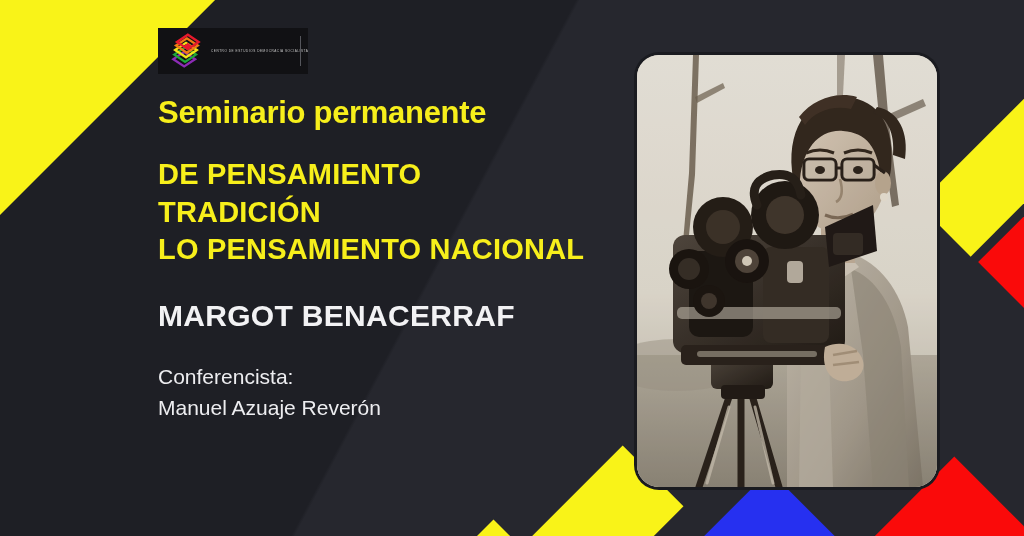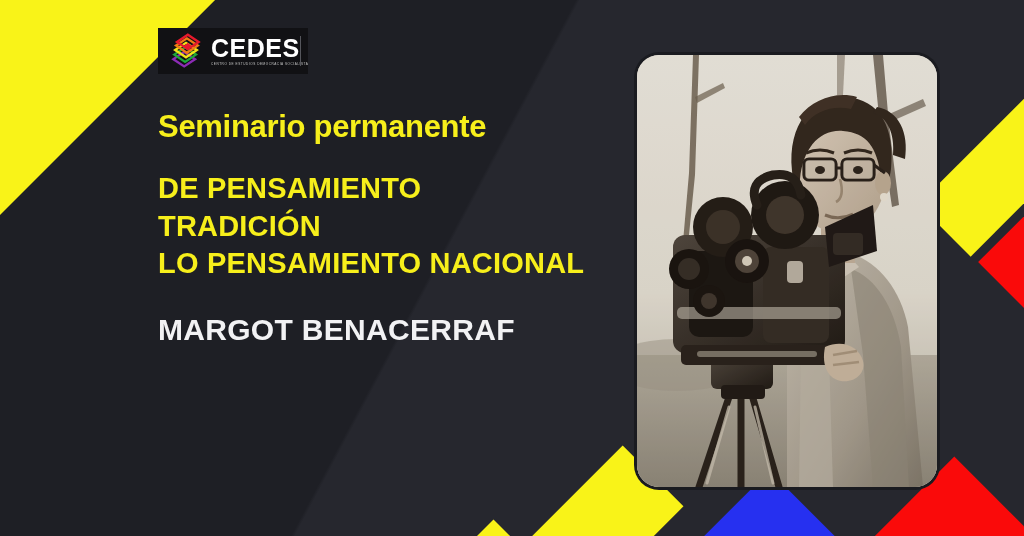--- a/index.html
+++ b/index.html
@@ -148,21 +148,20 @@
     width:470px;
     z-index:5;
   }
   .kicker {
     color:#f7ef1b;
     font-size:31px;
     font-weight:bold;
     letter-spacing:-0.3px;
     line-height:1.1;
     margin-bottom:26px;
-    margin-top:14px;
   }
   .headline {
     color:#f7ef1b;
     font-size:29px;
     font-weight:bold;
     letter-spacing:0.2px;
     line-height:1.30;
     margin-bottom:30px;
   }
   .headline .hl-line { display:block; white-space:nowrap; }
@@ -222,38 +221,41 @@
       <g fill="none" stroke-width="2.6">
         <path d="M8 30 L20 22 L32 30 L20 38 Z" stroke="#8c2bb5"></path>
         <path d="M9 25 L21 17 L33 25 L21 33 Z" stroke="#1fa839"></path>
         <path d="M10 20 L22 12 L34 20 L22 28 Z" stroke="#f2e31a"></path>
         <path d="M11 15 L23 7  L35 15 L23 23 Z" stroke="#f07c14"></path>
         <path d="M12 11 L24 3  L36 11 L24 19 Z" stroke="#e8192c"></path>
       </g>
       <path d="M19 16 L24 12 L29 16 L24 20 Z" fill="#e8192c"></path>
     </svg>
     <div class="logo-text-wrap">
-      <span class="logo-word">CEDES</span>
       <span class="logo-sub">CENTRO DE ESTUDIOS DEMOCRACIA SOCIALISTA</span>
     </div>
     <span class="logo-rule"></span>
   </div>
 
   <div class="content">
 
     <div class="kicker">Seminario permanente</div>
 
     <div class="headline">
       <span class="hl-line">DE PENSAMIENTO</span>
       <span class="hl-line">TRADICIÓN</span>
       <span class="hl-line">LO PENSAMIENTO NACIONAL</span>
     </div>
 
     <div class="subject">MARGOT BENACERRAF</div>
 
+    <div class="speaker">
+      <span class="sp-line">Conferencista:</span>
+      <span class="sp-line">Manuel Azuaje Reverón</span>
+    </div>
 
   </div>
 
   <div class="photo-frame">
     <div class="photo-canvas">
       <svg class="photo-svg" viewBox="0 0 300 432" preserveAspectRatio="xMidYMid slice">
         <defs>
           <linearGradient id="skyG" x1="0" y1="0" x2="0" y2="1">
             <stop offset="0%" stop-color="#f2efe8"></stop>
             <stop offset="55%" stop-color="#e8e4da"></stop>

